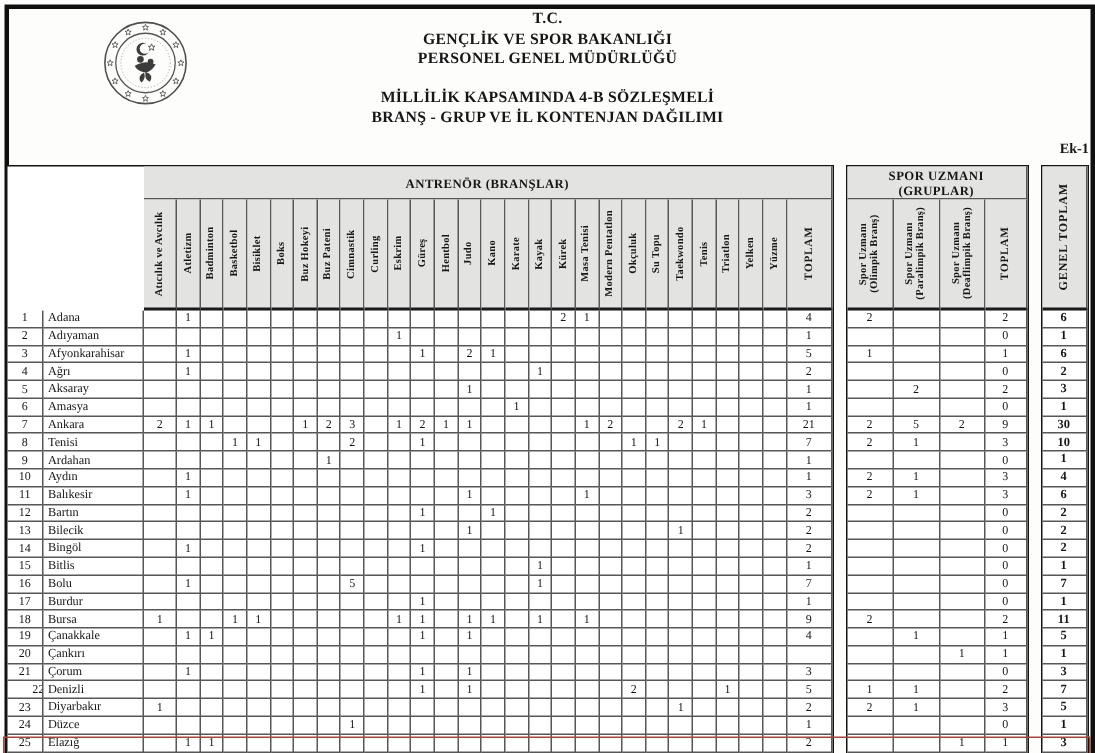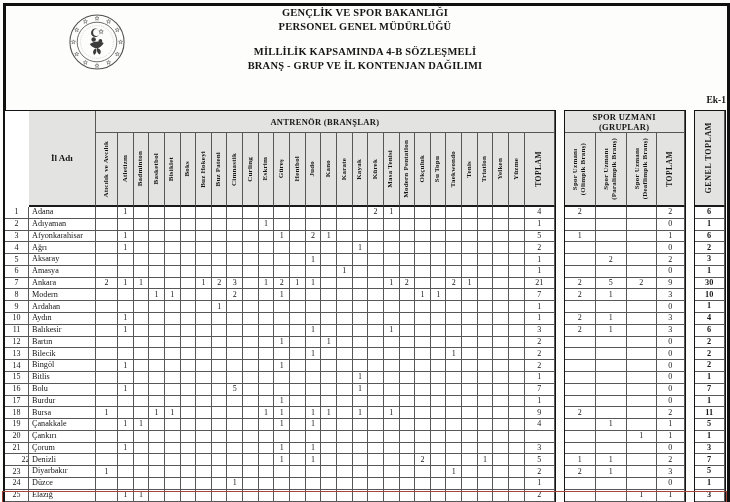--- a/index.html
+++ b/index.html
@@ -74,34 +74,34 @@
     <use href="#st" transform="translate(34.2,19.2) scale(1.1)"></use>
 
     <circle cx="26.5" cy="27.5" r="2.3" fill="#3c3c3c"></circle>
     <circle cx="33.5" cy="29.0" r="2.0" fill="#3c3c3c"></circle>
     <path d="M22.5,32 Q30,27.5 37,31 Q34,36 30,36.5 Q25,36 22.5,32 Z" fill="#3c3c3c"></path>
     <path d="M30,36 Q36,38 33,43 Q29,41.5 30,36 Z" fill="#3c3c3c"></path>
     <path d="M29,36.5 Q24,39 27,43.5 Q30.5,41 29,36.5 Z" fill="#3c3c3c"></path>
   </svg>
 
   <div class="doc-header">
+    <div class="org-line">T.C.</div>
     <div class="org-line">GENÇLİK VE SPOR BAKANLIĞI</div>
     <div class="org-line">PERSONEL GENEL MÜDÜRLÜĞÜ</div>
     <div class="title-block">
       <div class="title-line">MİLLİLİK KAPSAMINDA 4-B SÖZLEŞMELİ</div>
       <div class="title-line">BRANŞ - GRUP VE İL KONTENJAN DAĞILIMI</div>
     </div>
   </div>
 
   <div class="ek">Ek-1</div>
 
   <div class="tables-row">
 
     <div class="box box-a">
-      <div class="c hdr" style="grid-column:2;grid-row:1/3;border-bottom:2px solid #1a1a1a;font-size:9px;">İl Adı</div>
       <div class="c hdr group-cell" style="grid-column:3/31;grid-row:1;">ANTRENÖR (BRANŞLAR)</div>
 
     <div class="c hdr thick-b" style="grid-area: 2 / 3;">
           <span class="vt ">Atıcılık ve Avcılık</span>
         </div>
         <div class="c hdr thick-b" style="grid-area: 2 / 4;">
           <span class="vt ">Atletizm</span>
         </div>
         <div class="c hdr thick-b" style="grid-area: 2 / 5;">
           <span class="vt ">Badminton</span>
@@ -385,21 +385,21 @@
         <div class="c " style="grid-area: 9 / 22;">2</div>
         <div class="c " style="grid-area: 9 / 23;"></div>
         <div class="c " style="grid-area: 9 / 24;"></div>
         <div class="c " style="grid-area: 9 / 25;">2</div>
         <div class="c " style="grid-area: 9 / 26;">1</div>
         <div class="c " style="grid-area: 9 / 27;"></div>
         <div class="c " style="grid-area: 9 / 28;"></div>
         <div class="c " style="grid-area: 9 / 29;"></div>
         <div class="c " style="grid-area: 9 / 30;">21</div>
         <div class="c " style="grid-area: 10 / 1;">8</div>
-        <div class="c il-cell" style="grid-area: 10 / 2;">Modern</div>
+        <div class="c il-cell" style="grid-area: 10 / 2;">Tenisi</div>
         <div class="c " style="grid-area: 10 / 3;"></div>
         <div class="c " style="grid-area: 10 / 4;"></div>
         <div class="c " style="grid-area: 10 / 5;"></div>
         <div class="c " style="grid-area: 10 / 6;">1</div>
         <div class="c " style="grid-area: 10 / 7;">1</div>
         <div class="c " style="grid-area: 10 / 8;"></div>
         <div class="c " style="grid-area: 10 / 9;"></div>
         <div class="c " style="grid-area: 10 / 10;"></div>
         <div class="c " style="grid-area: 10 / 11;">2</div>
         <div class="c " style="grid-area: 10 / 12;"></div>

